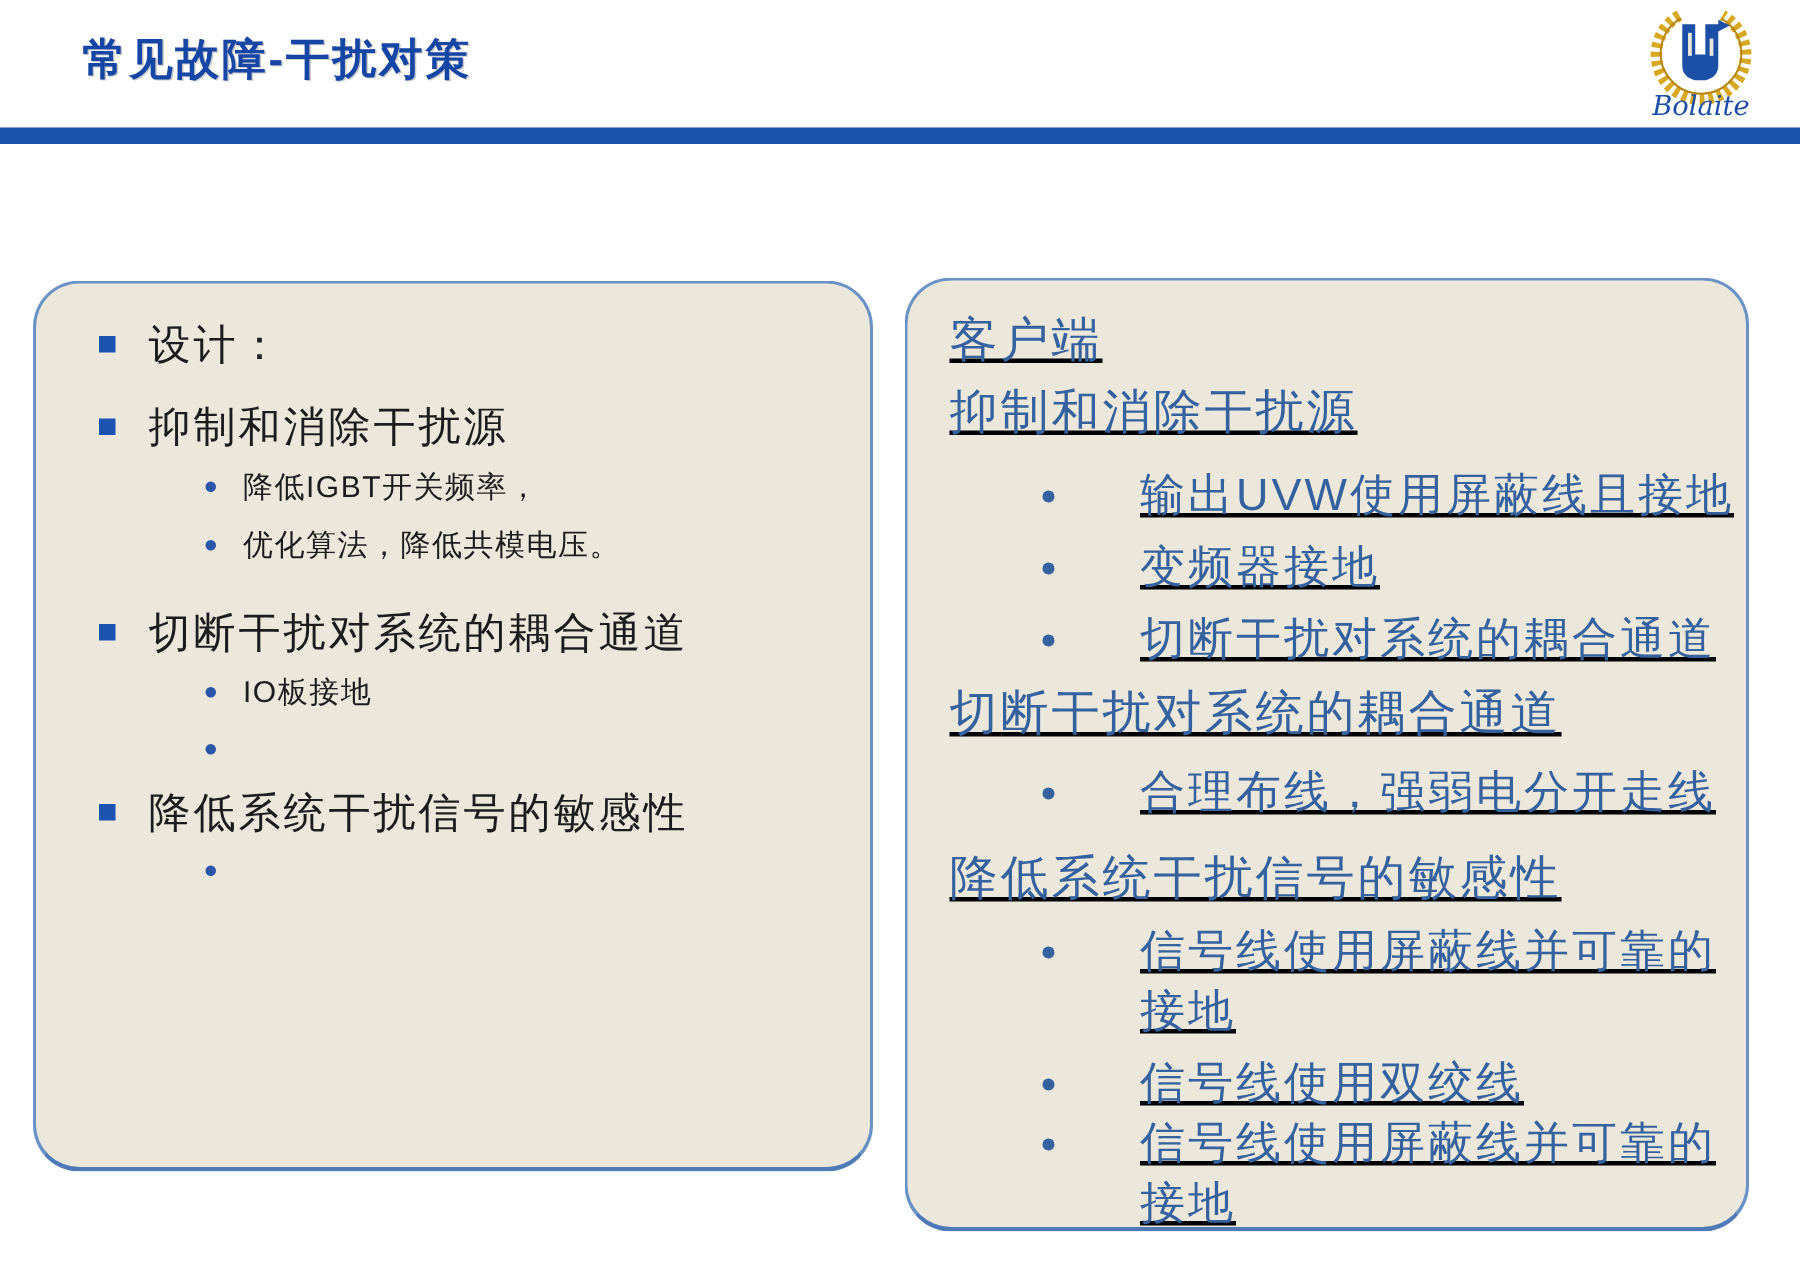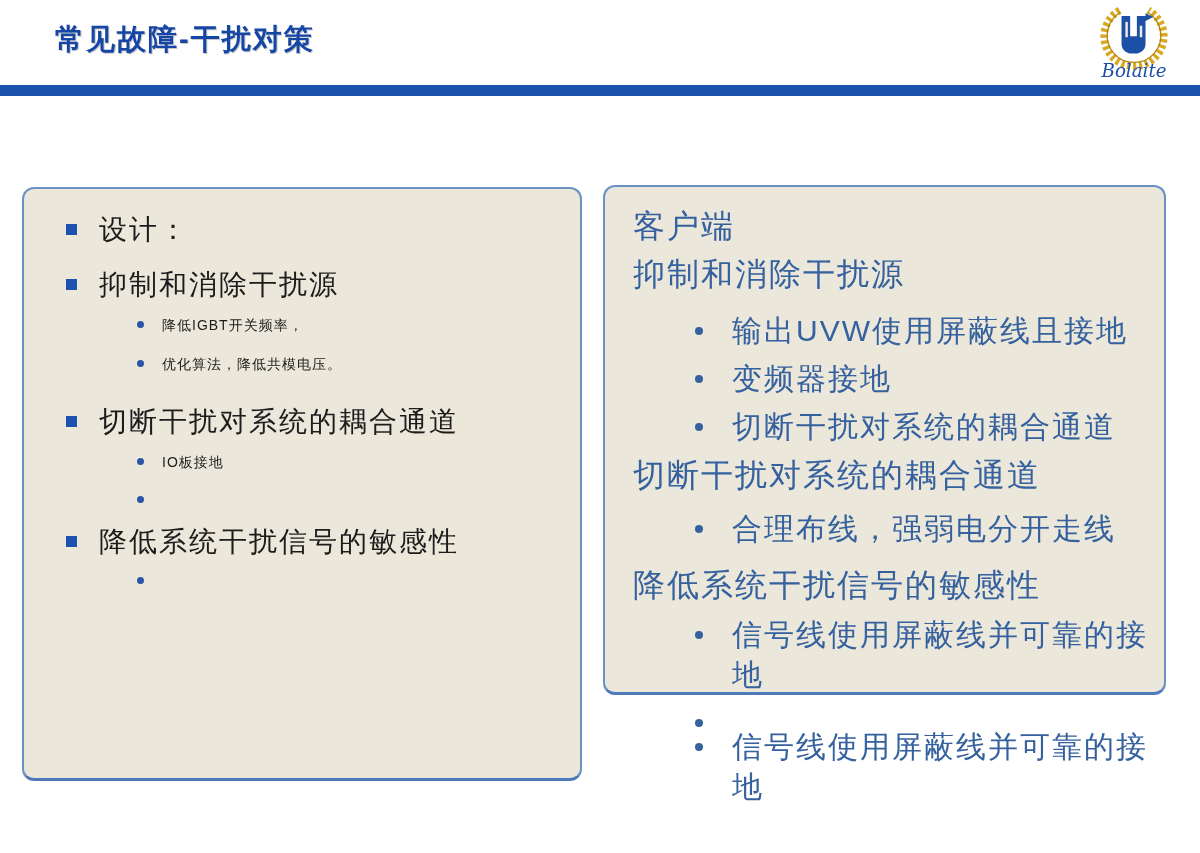--- a/index.html
+++ b/index.html
@@ -18,39 +18,39 @@
     position:absolute;left:0;top:85px;width:1200px;height:11px;
     background:#1A52AE;
   }
   .logo{position:absolute;left:1086px;top:2px;width:96px;height:82px;}
   
   .panel{
     position:absolute;
     background:#EBE7DA;
     border:2px solid #6B92C5;
     border-bottom:3px solid #4F7AB8;
-    border-radius:12px;
+    border-radius:31px;
     box-sizing:border-box;
     overflow:visible;
   }
   .panel-left{left:22px;top:187px;width:560px;height:594px;}
-  .panel-right{left:603px;top:185px;width:563px;height:510px;}
+  .panel-right{left:603px;top:185px;width:563px;height:636px;text-decoration:underline;}
 
   
   .row{display:flex;align-items:flex-start;}
 
   
   .lp-l1{margin-left:42px;font-size:28px;line-height:38px;color:#1C1C1C;letter-spacing:2px;}
-  .lp-l2{margin-left:113px;font-size:14px;line-height:32px;color:#1C1C1C;letter-spacing:1px;}
+  .lp-l2{margin-left:113px;font-size:20px;line-height:32px;color:#1C1C1C;letter-spacing:1px;}
   .sq{flex:0 0 auto;width:11px;height:11px;background:#1C52B0;margin:13px 22px 0 0;}
   .dot-l{flex:0 0 auto;width:7px;height:7px;border-radius:50%;background:#2B55A8;margin:12px 18px 0 0;}
 
   
   .rp-h{margin-left:28px;font-size:32px;line-height:42px;color:#35619E;letter-spacing:2px;}
-  .rp-b{margin-left:90px;font-size:30px;line-height:40px;color:#35619E;letter-spacing:2px;}
+  .rp-b{margin-left:90px;font-size:30px;line-height:40px;color:#35619E;letter-spacing:2px;gap:28px;}
   .dot-r{flex:0 0 auto;width:8px;height:8px;border-radius:50%;background:#35619E;margin:16px 29px 0 0;}
   .rp-b .btxt{max-width:430px;}
 </style>
 </head>
 <body>
 
 <h1 class="slide-title">常见故障-干扰对策</h1>
 <div class="title-rule"></div>
 
 <div class="logo">
@@ -134,18 +134,19 @@
   </div>
   <div class="row rp-h" style="margin-top:15px">
     <span>降低系统干扰信号的敏感性</span>
   </div>
   <div class="row rp-b" style="margin-top:9px">
     <span class="dot-r"></span>
     <span class="btxt">信号线使用屏蔽线并可靠的接地</span>
   </div>
   <div class="row rp-b" style="margin-top:8px">
     <span class="dot-r"></span>
+    <span class="btxt">信号线使用双绞线</span>
   </div>
   <div class="row rp-b" style="margin-top:0">
     <span class="dot-r"></span>
     <span class="btxt">信号线使用屏蔽线并可靠的接地</span>
   </div>
 </div>
 
 </body></html>

